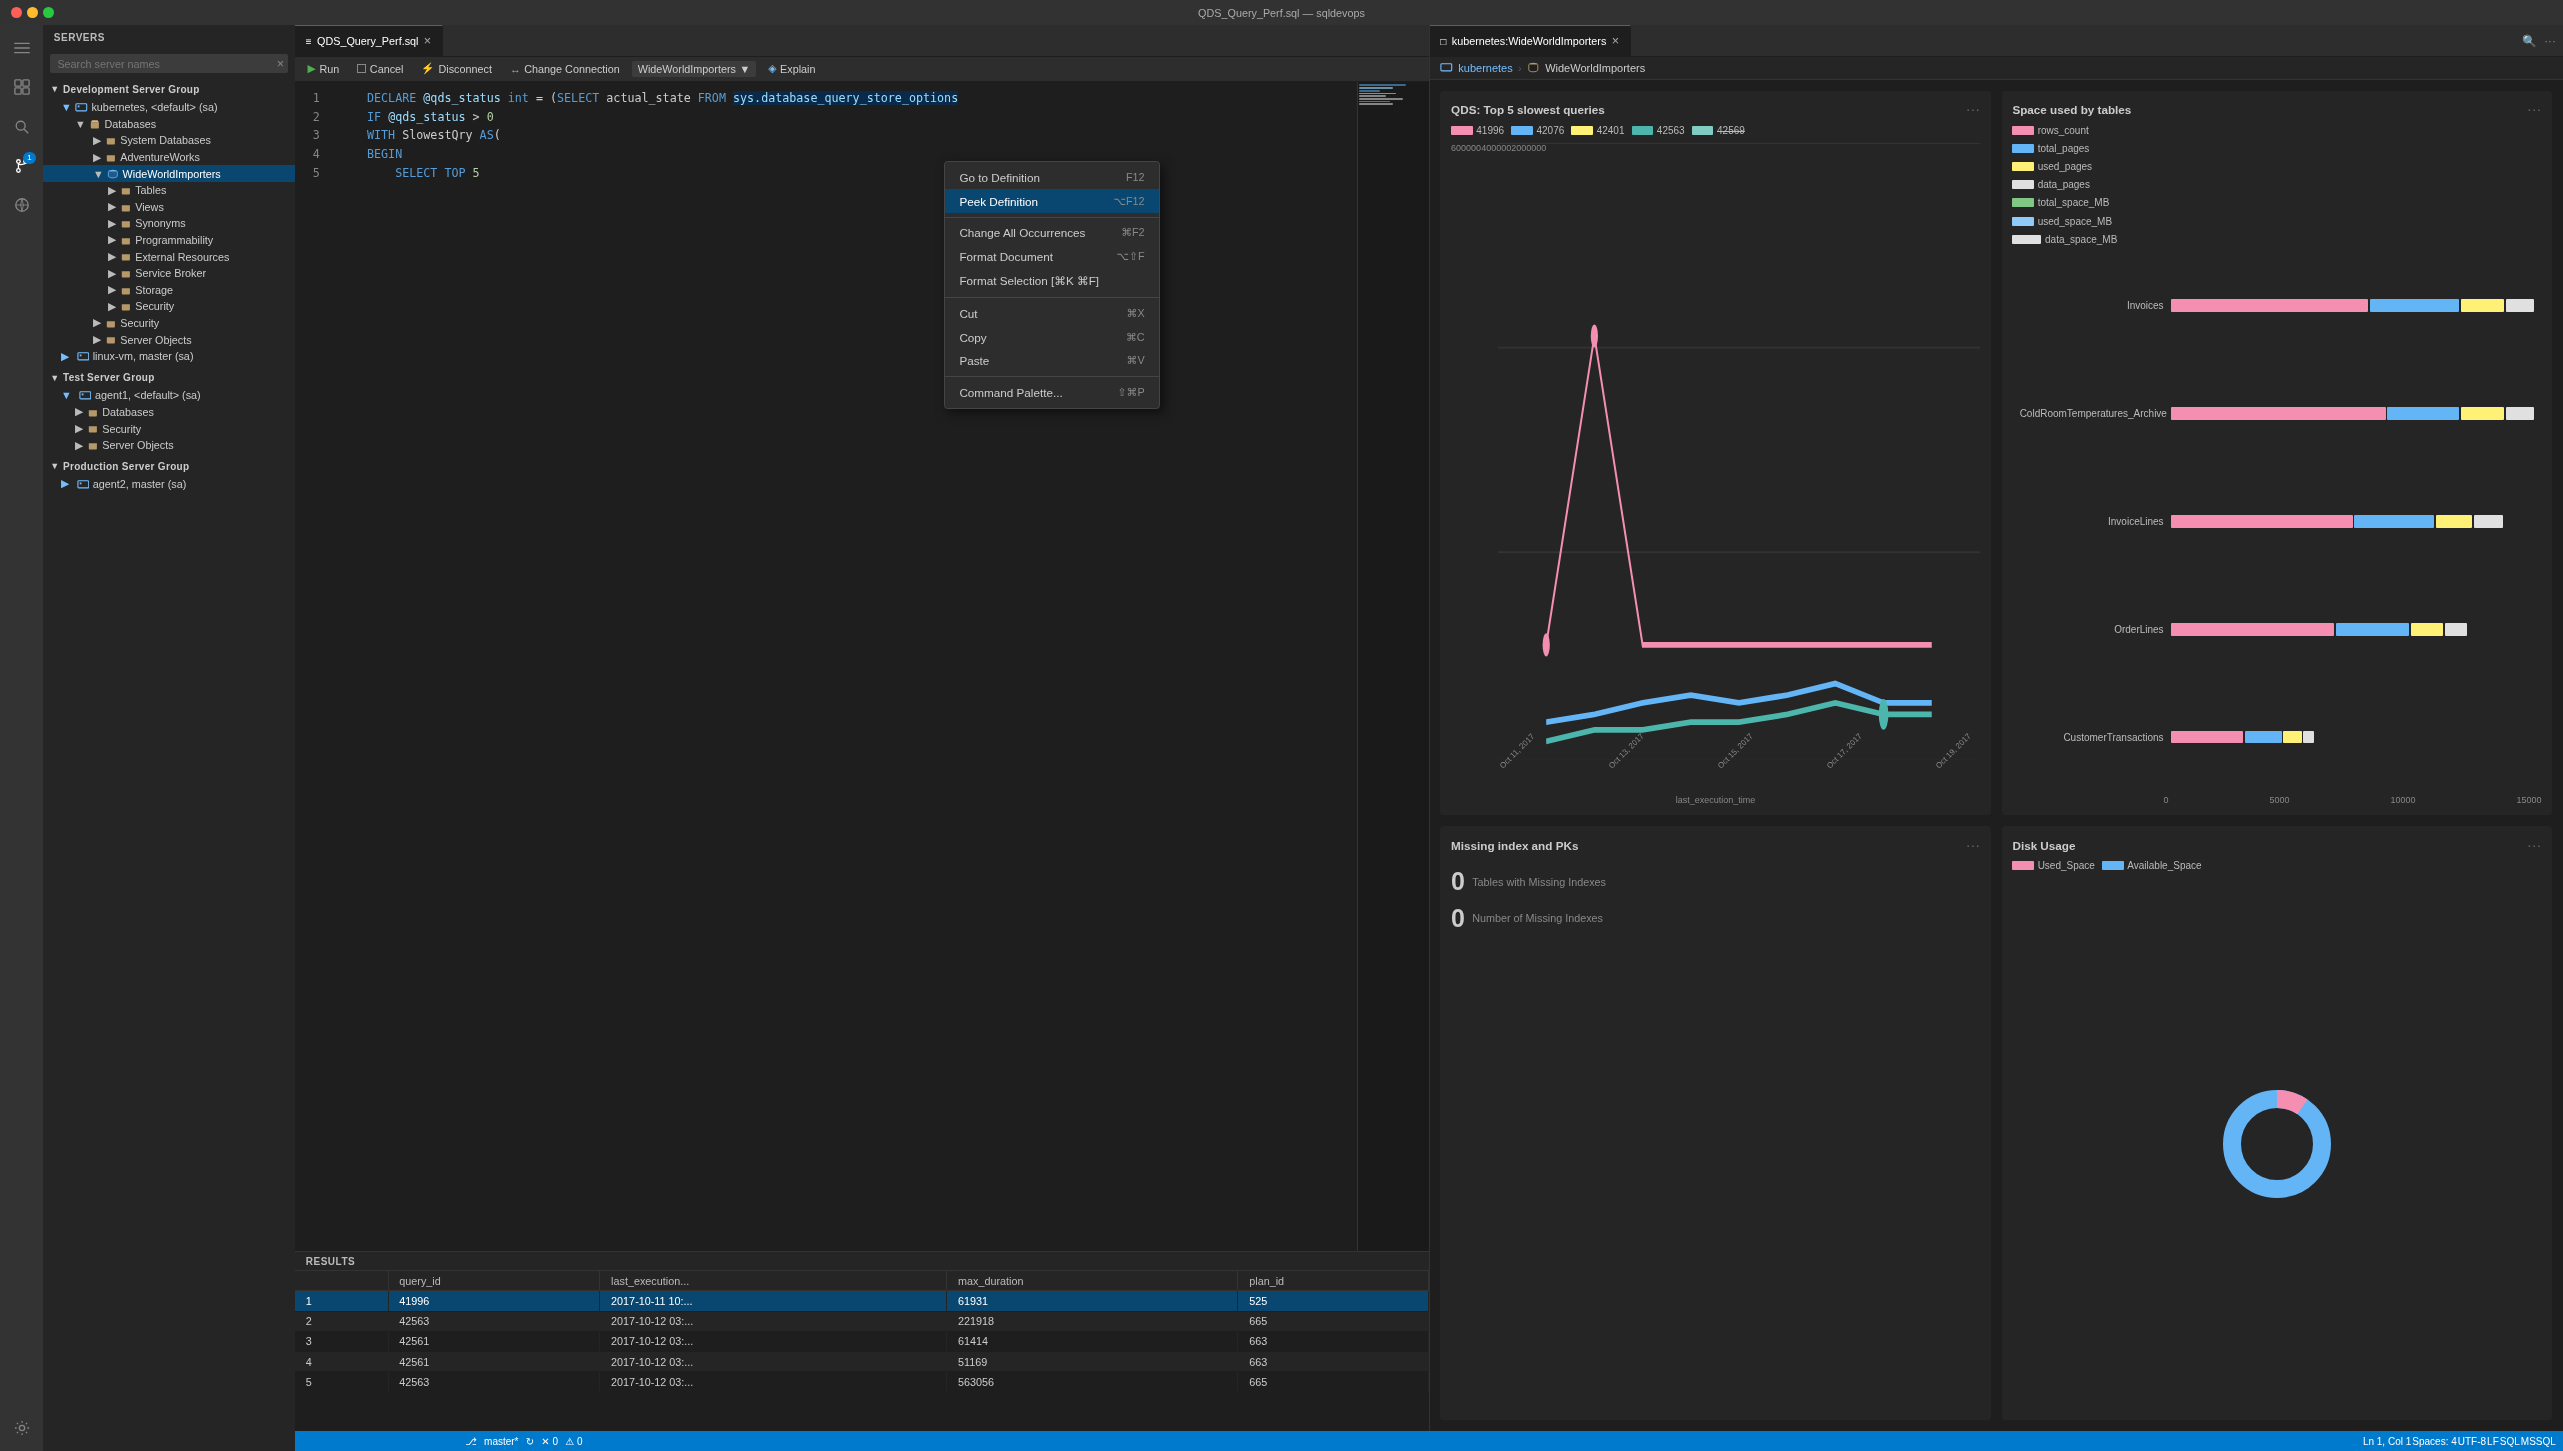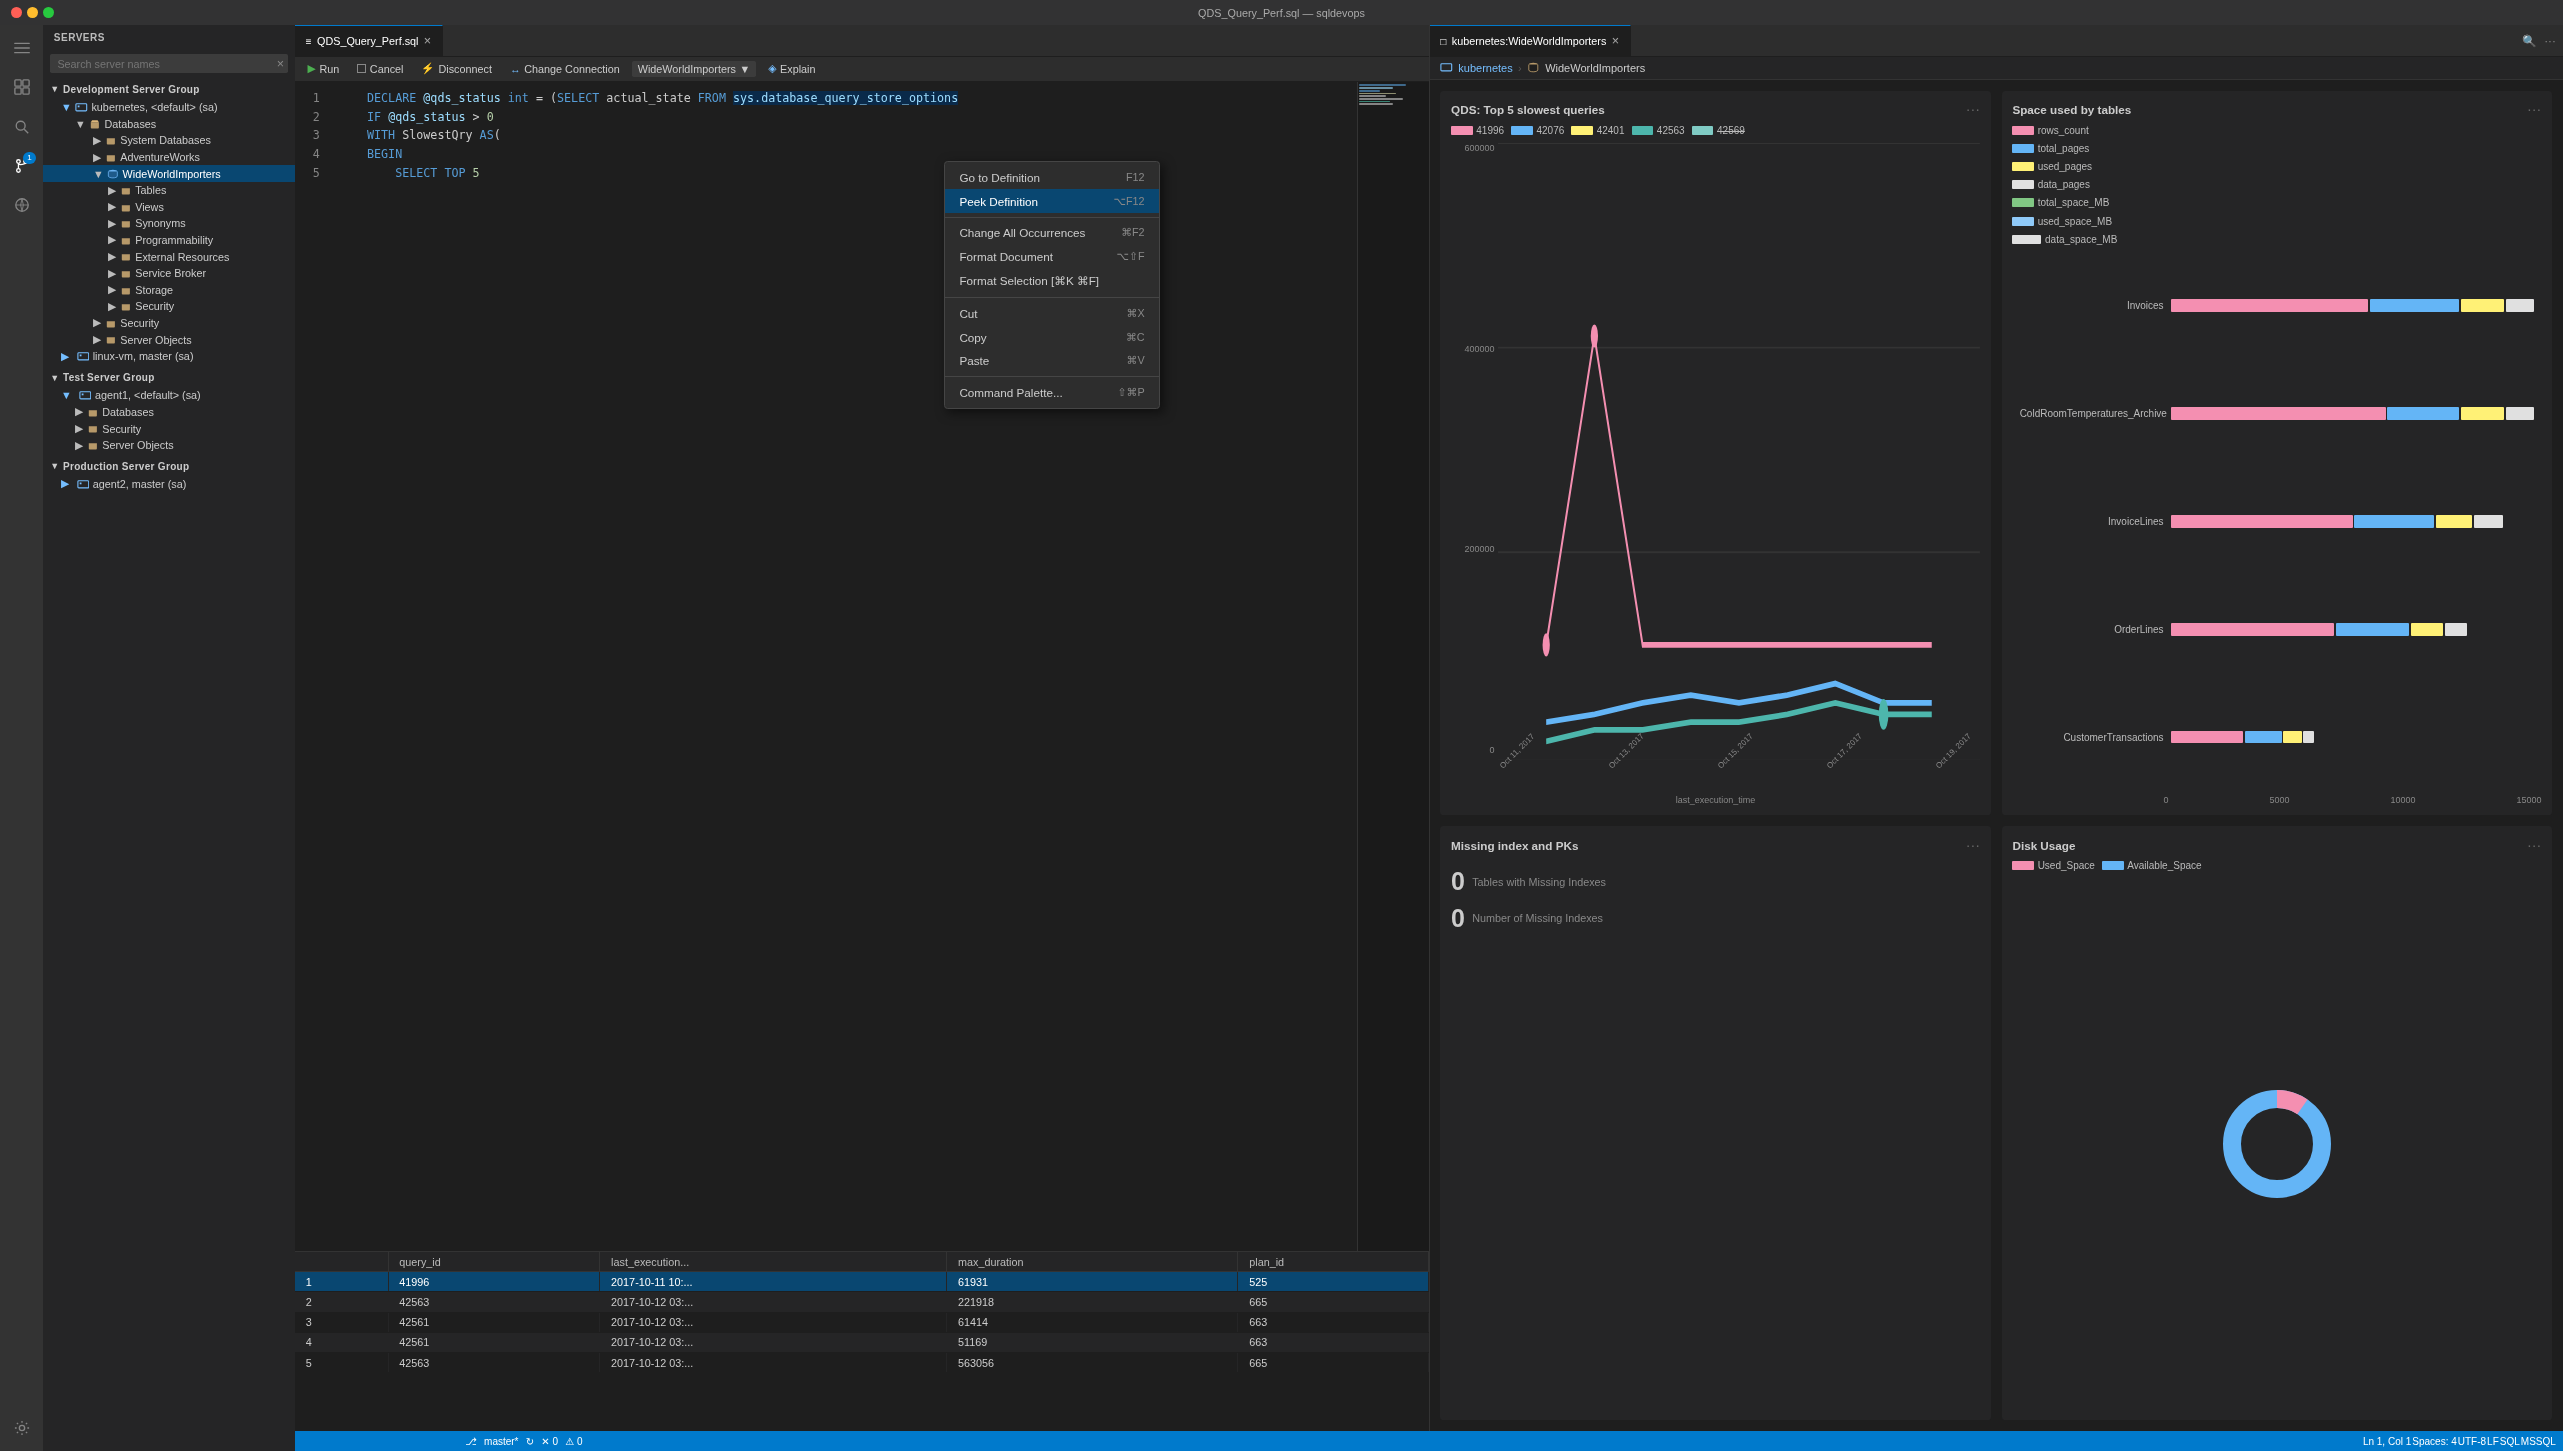--- a/index.html
+++ b/index.html
@@ -483,20 +483,21 @@
             </div>
             <div class="ctx-divider"></div>
             <div class="ctx-item">
               <span>Command Palette...</span>
               <span class="ctx-shortcut">⇧⌘P</span>
             </div>
           </div>
         </div>
 
         <div class="results-pane">
+          <div class="results-header">RESULTS</div>
           <div class="results-table">
             <table>
               <thead>
                 <tr>
                   <th></th>
                   <th>query_id</th>
                   <th>last_execution...</th>
                   <th>max_duration</th>
                   <th>plan_id</th>
                 </tr>
@@ -598,21 +599,21 @@
                 <div class="legend-color" style="background:#4db6ac;"></div>
                 <span>42563</span>
               </div>
               <div class="legend-item">
                 <div class="legend-color" style="background:#80cbc4;"></div>
                 <span style="text-decoration:line-through">42569</span>
               </div>
             </div>
 
             <div style="flex:1; display:flex; min-height:135px;">
-              <div style="display:flex; flex-direction:column; justify-content:space-between; padding:0 3.6px 18px 0; font-size:9px; color:#888; text-align:right; width:47px; flex-shrink:0;">
+              <div style="display:flex; flex-direction:row; justify-content:space-between; padding:0 3.6px 18px 0; font-size:9px; color:#888; width:47px; flex-shrink:0;">
                 <span>600000</span>
                 <span>400000</span>
                 <span>200000</span>
                 <span>0</span>
               </div>
               <div style="flex:1; display:flex; flex-direction:column; min-width:0;">
                 <div style="flex:1; position:relative;">
                   <svg width="100%" height="100%" viewBox="0 0 400 160" preserveAspectRatio="none">
 
                     <line x1="0" y1="0" x2="400" y2="0" stroke="#333" stroke-width="0.5"></line>

